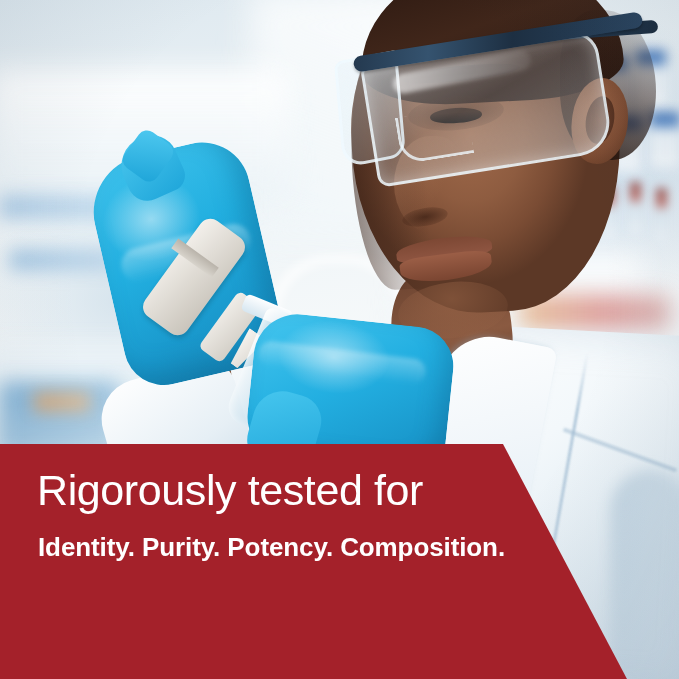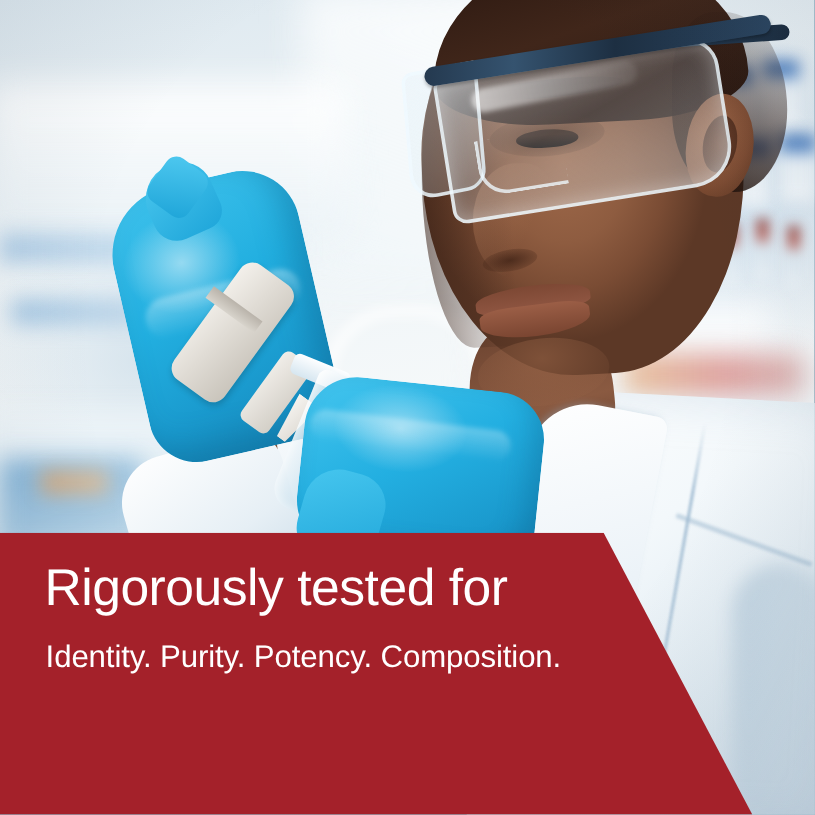--- a/index.html
+++ b/index.html
@@ -9,21 +9,21 @@
   }
   body {
     font-family: "Liberation Sans", sans-serif;
   }
 
   .canvas {
     position: relative;
     width: 679px;
     height: 679px;
     overflow: hidden;
-    background: #0c4a6e;
+    background: #e5e5e5;
   }
 
   
   .photo {
     position: absolute;
     inset: 0;
     overflow: hidden;
   }
 
   
@@ -498,21 +498,21 @@
   }
   .headline .strong {
     font-weight: 700;
     letter-spacing: -0.6px;
   }
   .subline {
     margin: 16px 0 0 1px;
     color: #ffffff;
     font-size: 26px;
     line-height: 32px;
-    font-weight: 400;
+    font-weight: 700;
     letter-spacing: -0.1px;
     white-space: nowrap;
   }
 </style>
 </head>
 <body>
 
 <div class="canvas">
 
   <div class="photo">

